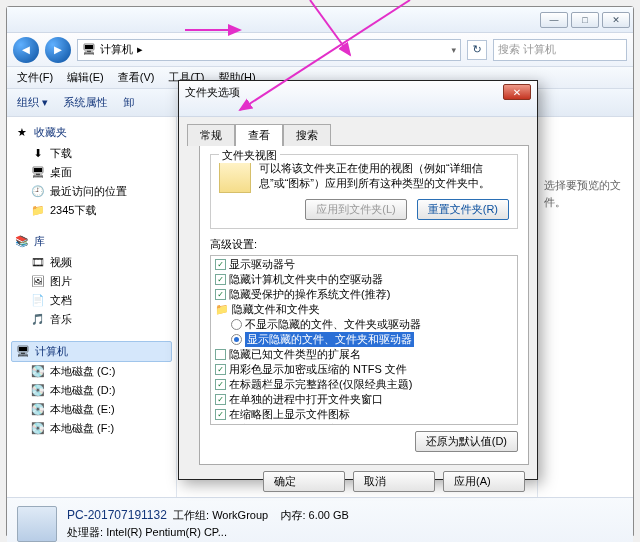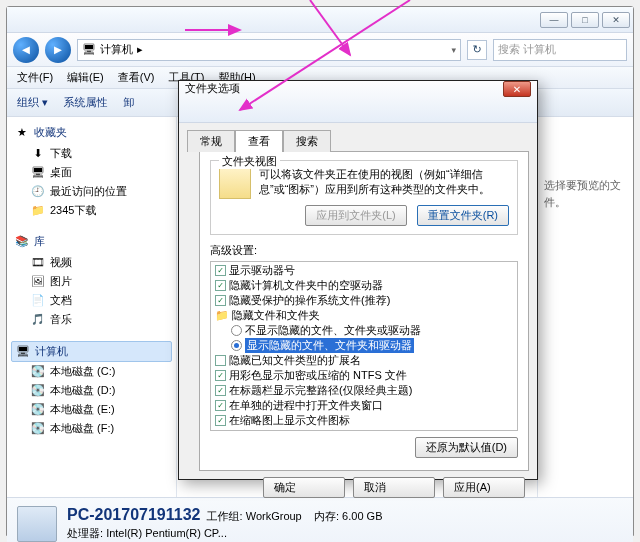--- a/index.html
+++ b/index.html
@@ -21,24 +21,24 @@
   .tree{width:170px;border-right:1px solid #e0e6ef;padding:6px 4px;overflow:hidden}
   .treehdr{display:flex;align-items:center;gap:5px;padding:2px 0 4px 4px;color:#12357a}
   .treeitem{display:flex;align-items:center;gap:5px;padding:2px 0 2px 20px}
   .treeitem.sel{background:#d5e7fb;border:1px solid #a0c5eb;border-radius:2px;padding-left:19px}
   .ico{width:14px;height:14px;display:inline-flex;align-items:center;justify-content:center;font-size:11px}
   .content{flex:1;background:#fff}
   .preview{width:96px;border-left:1px solid #e0e6ef;padding:60px 6px 0;color:#666;font-size:11px;line-height:1.5;text-align:left}
   .details{height:52px;border-top:1px solid #d4dce8;background:linear-gradient(#f7fafd,#eef3fa);display:flex;align-items:center;gap:10px;padding:0 10px}
   .pcico{width:40px;height:36px;background:linear-gradient(#dfeaf6,#b8cde6);border:1px solid #9ab;border-radius:2px}
   .detailtxt{display:flex;flex-direction:column;gap:2px;color:#555}
-  .detailtxt b{color:#12357a;font-weight:bold;font-size:16px}
+  .detailtxt b{color:#12357a;font-weight:normal;font-size:12px}
   
   .dialog{position:absolute;left:178px;top:80px;width:360px;height:400px;background:#f0f0f0;border:1px solid #222;box-shadow:4px 4px 14px rgba(0,0,0,.35)}
-  .dlgtitle{height:42px;background:linear-gradient(#fdfdfe,#e6eef8);display:flex;align-items:flex-start;padding:0 6px;border-bottom:1px solid #cfd8e6}
+  .dlgtitle{height:36px;background:linear-gradient(#fdfdfe,#e6eef8);display:flex;align-items:flex-end;padding:16px 6px;border-bottom:1px solid #cfd8e6}
   .dlgtitle .x{margin-left:auto;width:28px;height:16px;background:linear-gradient(#e98,#c43421);border:1px solid #832;border-radius:2px;color:#fff;display:flex;align-items:center;justify-content:center;font-size:10px}
   .tabs{display:flex;padding:6px 8px 0 8px;gap:0}
   .tab{padding:3px 12px;border:1px solid #aaa;border-bottom:none;background:#ececec;position:relative;top:1px}
   .tab.active{background:#fff;z-index:2}
   .tabpane{margin:0 8px 6px 20px;background:#fff;border:1px solid #aaa;height:320px;padding:8px 10px;overflow:hidden}
   .grp{border:1px solid #ccc;padding:6px 8px 8px;margin-bottom:8px;position:relative}
   .grp .lbl{position:absolute;top:-7px;left:8px;background:#fff;padding:0 3px}
   .fv{display:flex;gap:8px;align-items:flex-start}
   .fvico{width:32px;height:32px;border:1px solid #d6bf6a;background:linear-gradient(#fff3c8,#f5dd8a)}
   .fvtxt{flex:1;line-height:1.4}

